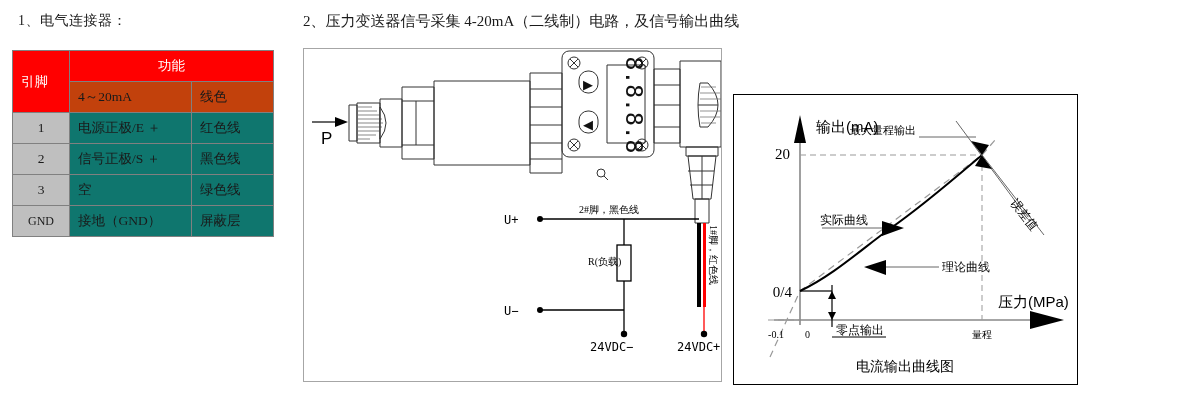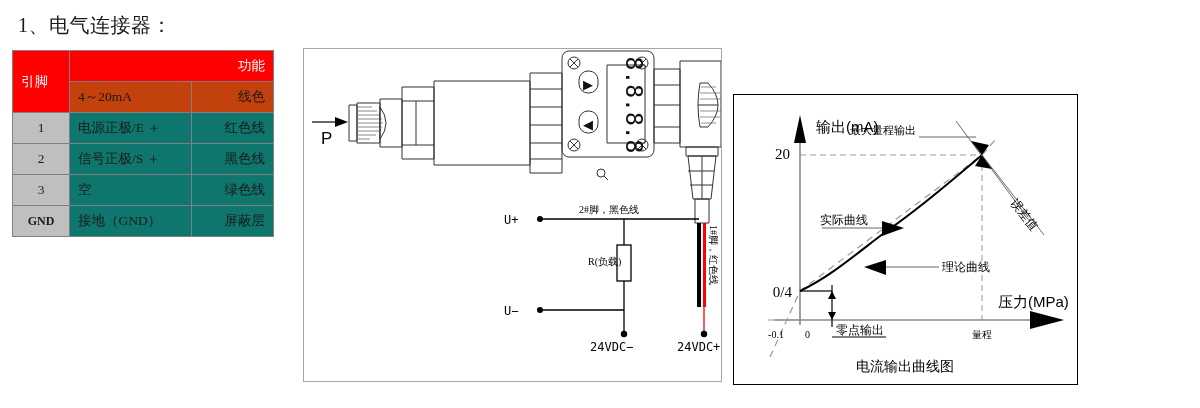--- a/index.html
+++ b/index.html
@@ -9,38 +9,38 @@
     font-family:"Liberation Serif","DejaVu Serif",serif;
     color:#1a1a1a;
     overflow:hidden;
     position:relative;
   }
   .page{position:relative;width:1200px;height:408px;}
 
   
   .sec1-title{
     position:absolute;left:18px;top:12px;
-    font-size:20px;letter-spacing:.5px;white-space:nowrap;
+    font-size:14px;letter-spacing:.5px;white-space:nowrap;
   }
   .conn-table{
     position:absolute;left:12px;top:50px;
     border-collapse:collapse;
     table-layout:fixed;
     font-size:13.5px;
   }
   .conn-table td{
     border:1px solid #808080;
     padding:0 8px;
     height:31px;
     vertical-align:middle;
     box-sizing:border-box;
   }
   .c-pin{width:57px;text-align:center;}
   .c-fn{width:122px;text-align:left;}
-  .c-wire{width:82px;text-align:right;}
+  .c-wire{width:82px;text-align:left;}
   .hdr-red{background:#ff0000;color:#ffffff;}
   .hdr-pin{background:#ff0000;color:#ffffff;font-size:13.5px;}
   .sub-gray{background:#c2410c;color:#1a1a1a;}
   .cell-pin{background:#bfbfbf;text-align:center;}
   .cell-body{background:#0f766e;}
 
   
   .sec2-title{
     position:absolute;left:303px;top:12px;
     font-size:15px;white-space:nowrap;
@@ -67,21 +67,21 @@
 <body>
 
 <div class="page">
 
   <div class="sec1-title">1、电气连接器：</div>
 
   <table class="conn-table">
     <tbody>
       <tr>
         <td class="hdr-pin" rowspan="2">引脚</td>
-        <td class="hdr-red c-fn" colspan="2" style="text-align:right;">功能</td>
+        <td class="hdr-red c-fn" colspan="2" style="text-align:center;">功能</td>
       </tr>
       <tr>
         <td class="sub-gray c-fn">4～20mA</td>
         <td class="sub-gray c-wire">线色</td>
       </tr>
       <tr>
         <td class="cell-pin c-pin">1</td>
         <td class="cell-body c-fn">电源正极/E ＋</td>
         <td class="cell-body c-wire">红色线</td>
       </tr>
@@ -89,27 +89,28 @@
         <td class="cell-pin c-pin">2</td>
         <td class="cell-body c-fn">信号正极/S ＋</td>
         <td class="cell-body c-wire">黑色线</td>
       </tr>
       <tr>
         <td class="cell-pin c-pin">3</td>
         <td class="cell-body c-fn">空</td>
         <td class="cell-body c-wire">绿色线</td>
       </tr>
       <tr>
-        <td class="cell-pin c-pin" style="font-size:12px;font-weight:bold;">GND</td>
+        <td class="cell-pin c-pin" style="font-size:12px;">GND</td>
         <td class="cell-body c-fn">接地（GND）</td>
         <td class="cell-body c-wire">屏蔽层</td>
       </tr>
     </tbody>
   </table>
 
+  <div class="sec2-title">2、压力变送器信号采集 4-20mA（二线制）电路，及信号输出曲线</div>
 
   <div class="panel-left">
     <svg class="panel-svg" width="417" height="332" viewBox="0 0 417 332">
       <g fill="none" stroke="#333" stroke-width="1" stroke-linejoin="round">
 
         <g stroke="#000" stroke-width="1.2">
           <line x1="8" y1="73" x2="31" y2="73"></line>
           <polygon points="31,68 44,73 31,78" fill="#000" stroke="none"></polygon>
         </g>
 

